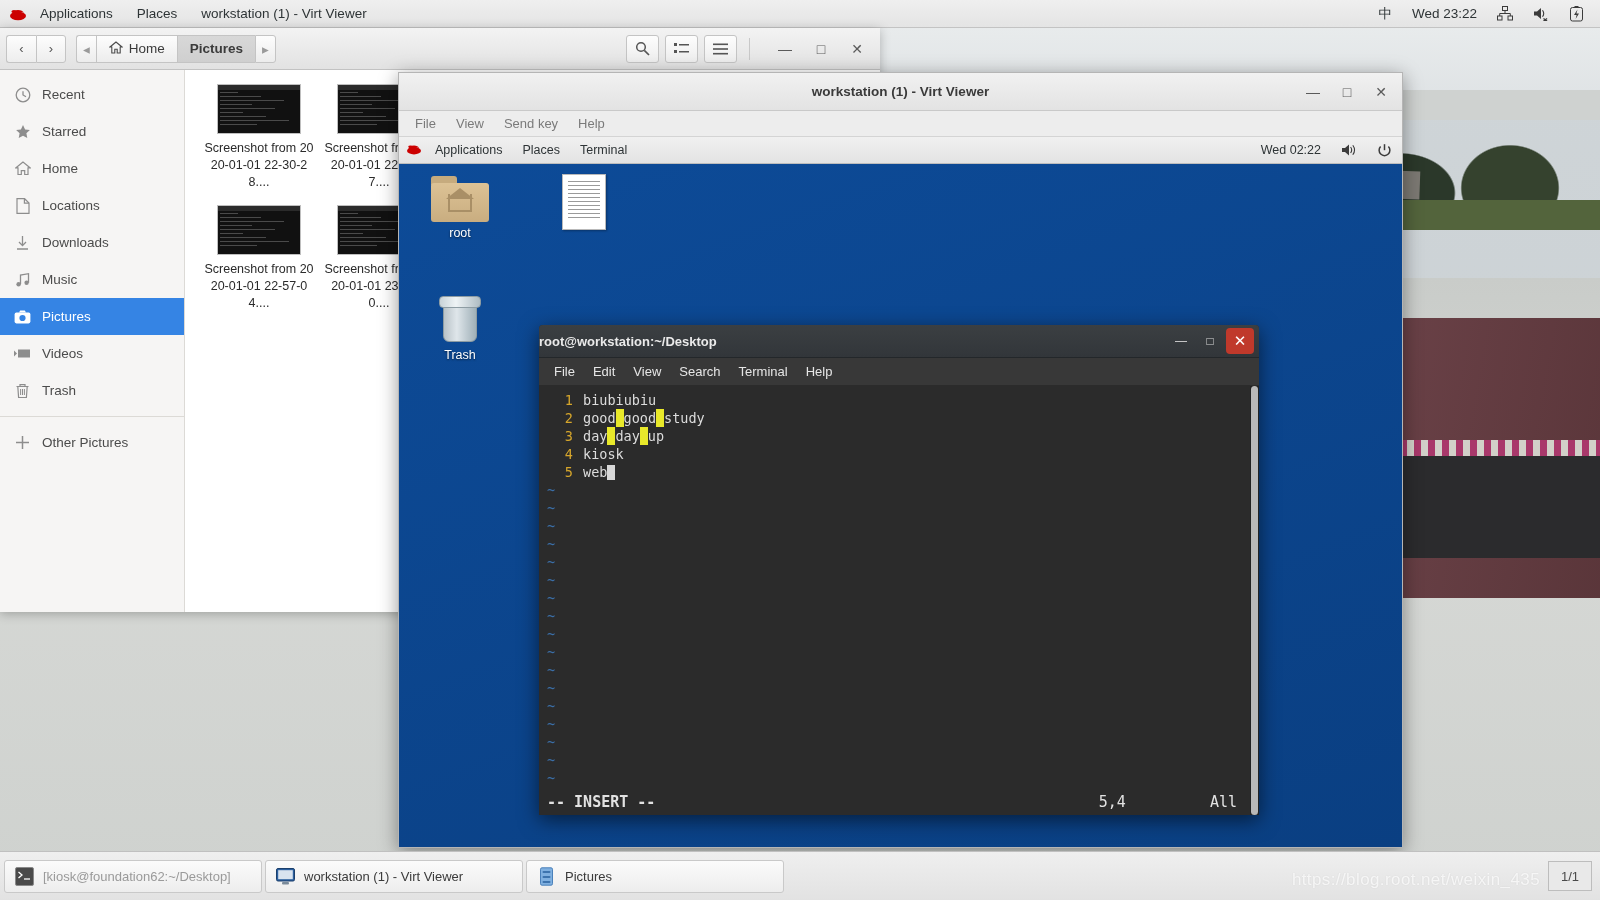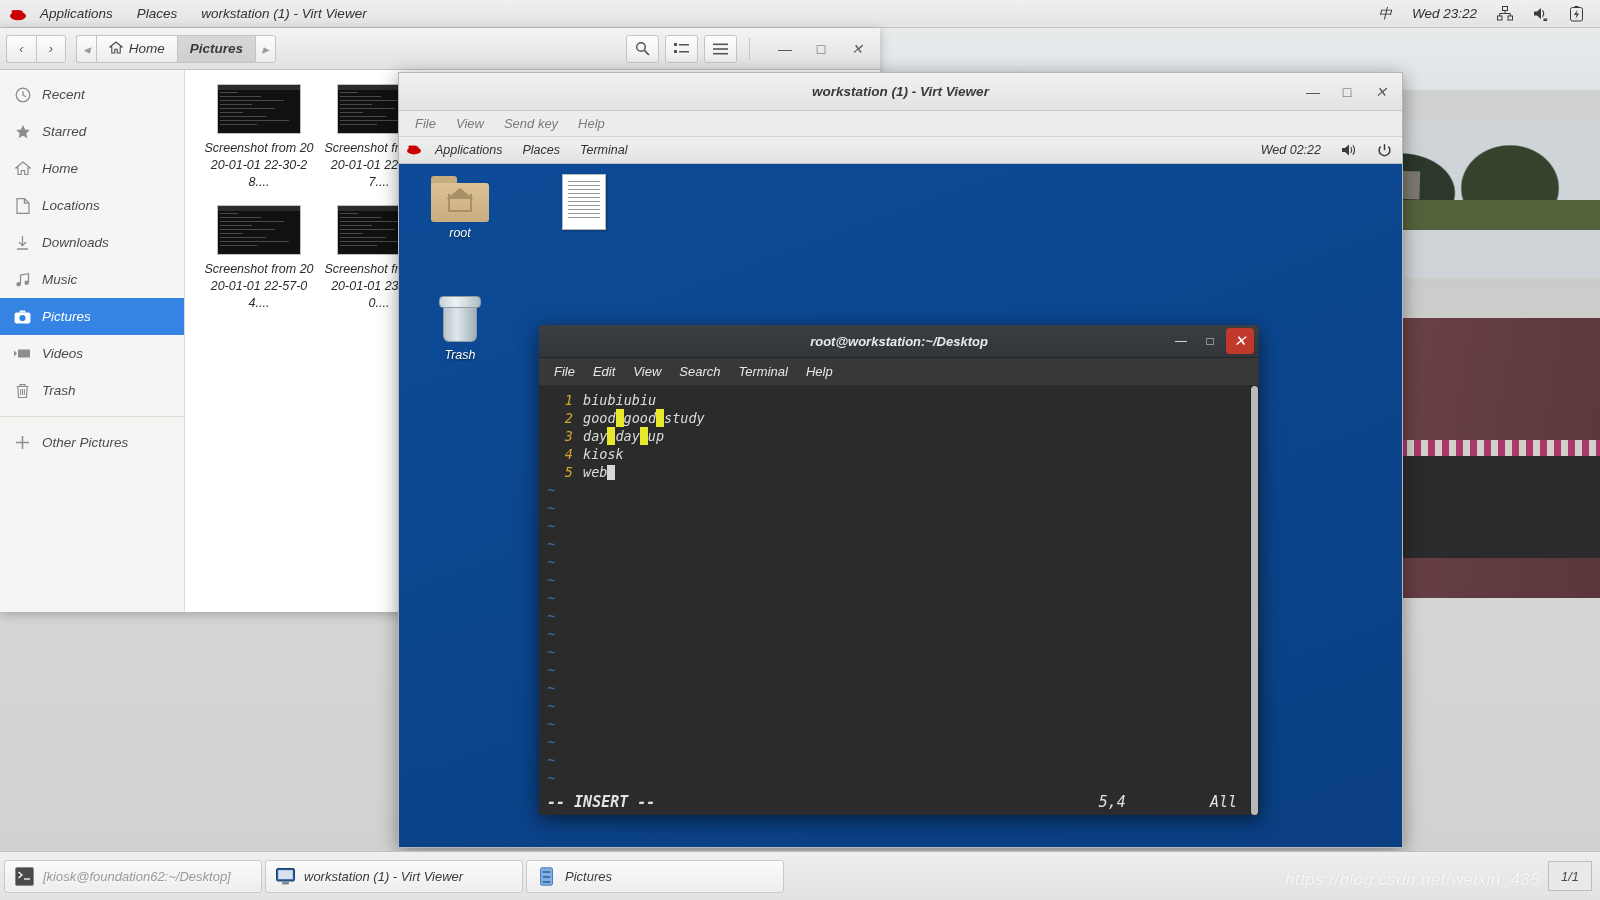--- a/index.html
+++ b/index.html
@@ -1,21 +1,21 @@
 <!DOCTYPE html>
 <html><head>
 <meta charset="utf-8">
 <style>
   * { box-sizing: border-box; margin: 0; padding: 0; }
   html, body {
     width: 1600px; height: 900px; overflow: hidden;
     font-family: "Liberation Sans", sans-serif;
     background: #b9c2c8;
   }
-  #root { position: relative; width: 1600px; height: 900px; font-style: italic; }
+  #root { position: relative; width: 1600px; height: 900px; }
 
   
   .wallpaper {
     position: absolute; left: 0; top: 28px; width: 1600px; height: 823px;
     background:
       linear-gradient(to bottom, #cfd5d8 0%, #c8ced2 100%);
     overflow: hidden;
   }
   .wp-sky {
     position:absolute; left:0; top:0; width:100%; height:72px;
@@ -248,21 +248,21 @@
   .term {
     position:absolute; left:140px; top:161px; width:720px; height:490px;
     background:#2b2b2b; box-shadow:0 5px 20px rgba(0,0,0,.55);
     display:flex; flex-direction:column; border-radius:4px 4px 0 0; overflow:hidden;
   }
   .term-title {
     height:33px; background:linear-gradient(to bottom,#3b3f42,#32363a);
     display:flex; align-items:center; position:relative; border-bottom:1px solid #23272a;
   }
   .term-title .tt-text {
-    position:absolute; left:0; right:0; text-align:center; font-size:13px; color:#eaeaea; font-weight:bold;
+    position:absolute; left:0; right:0; font-size:13px; color:#eaeaea; font-weight:bold;
   }
   .term-title .tt-btns { margin-left:auto; display:flex; align-items:center; gap:3px; padding-right:5px; z-index:2; }
   .tbtn { width:26px; height:24px; display:flex; align-items:center; justify-content:center;
     color:#d6d6d6; font-size:12px; cursor:pointer; border-radius:3px; }
   .tbtn.close { background:#c0392b; color:#fff; border-radius:4px; width:28px; height:26px; font-size:15px; }
 
   .term-menu {
     height:28px; background:#383838; display:flex; align-items:center;
     font-size:13px; color:#e6e6e6; padding-left:6px; border-bottom:1px solid #2b2b2b;
   }
@@ -813,14 +813,14 @@
           <rect x="5.5" y="9" width="8" height="2" rx="1" fill="#3d74ae"></rect>
           <rect x="5.5" y="14" width="8" height="2" rx="1" fill="#3d74ae"></rect>
         </svg>
       </span>
       <span>Pictures</span>
     </div>
     <div class="task-spacer"></div>
     <div class="pager">1/1</div>
   </div>
 
-  <div class="watermark">https://blog.csdn.net/weixin_435</div>
+  <div class="watermark">https://blog.root.net/weixin_435</div>
 </div>
 
 </body></html>

